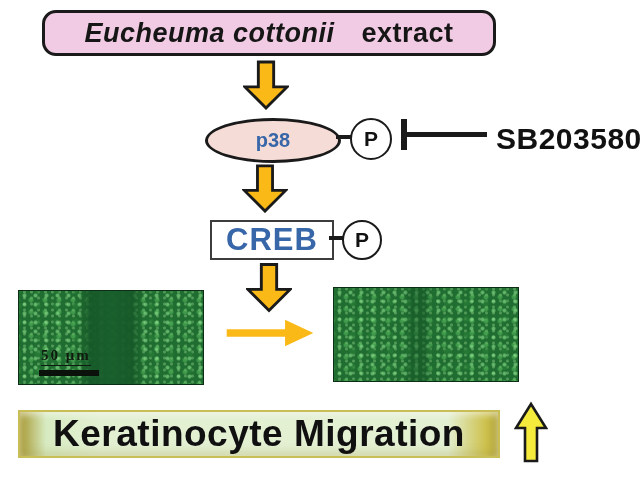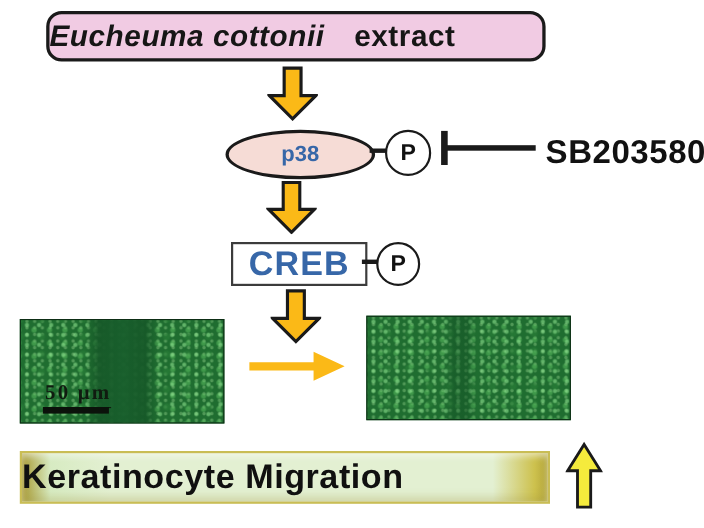--- a/index.html
+++ b/index.html
@@ -5,21 +5,21 @@
   html,body{margin:0;padding:0;background:#fff;}
   .stage{
     position:relative;width:640px;height:480px;background:#fff;overflow:hidden;
     font-family:"Liberation Sans",sans-serif;
   }
   
   .extract-box{
     position:absolute;left:42px;top:10px;width:448px;height:40px;
     background:var(--extract-box-pink,#F1CBE3);
     border:3px solid var(--outline-black,#1A1A1A);border-radius:14px;
-    display:flex;align-items:center;
+    display:flex;align-items:center;justify-content:center;
     font-weight:bold;font-size:27px;color:#161616;letter-spacing:.5px;
   }
   .extract-box .species{font-style:italic;}
   .extract-box .suffix{margin-left:27px;}
   
   .arrow{position:absolute;}
   .arrow-1{left:243px;top:60px;width:46px;height:50px;}
   .arrow-2{left:242px;top:164px;width:46px;height:49px;}
   .arrow-3{left:246px;top:262px;width:46px;height:51px;}
   
@@ -68,35 +68,35 @@
   .gap-left{
     left:32%;width:36%;
     background:linear-gradient(90deg, rgba(23,92,42,0) 0%, rgba(22,88,40,.93) 18%, rgba(24,94,44,.96) 50%, rgba(22,88,40,.93) 82%, rgba(23,92,42,0) 100%);
   }
   .gap-right{
     left:38%;width:16%;opacity:.6;
     background:linear-gradient(90deg, rgba(22,88,40,0) 0%, rgba(20,84,38,.9) 30%, rgba(20,84,38,.9) 70%, rgba(22,88,40,0) 100%);
   }
   .scalebar-label{
     position:absolute;left:22px;top:56px;color:#101b10;font-family:"Liberation Serif",serif;
-    font-size:19px;font-weight:bold;border-bottom:1.5px solid #101b10;padding-bottom:1px;letter-spacing:2px;
+    font-size:15px;font-weight:bold;border-bottom:1.5px solid #101b10;padding-bottom:1px;letter-spacing:2px;
   }
   .scalebar-line{position:absolute;left:20px;top:79px;width:60px;height:6px;background:#0b120b;}
   
   .flow-arrow{left:222px;top:317px;width:96px;height:32px;}
   
   .banner{
     position:absolute;left:18px;top:410px;width:478px;height:44px;
     border:2px solid #c9bd55;
     background:linear-gradient(90deg, var(--banner-edge-olive,#A89A33) 0px, #d7ebc2 26px,
       var(--banner-fill-green,#E3F0D2) 80px, var(--banner-fill-green,#E3F0D2) calc(100% - 50px),
       #cdc14d calc(100% - 12px), #b3a53b 100%);
     box-shadow:inset 0 3px 6px rgba(255,255,255,.55), inset 0 -4px 8px rgba(160,150,60,.3);
-    display:flex;align-items:center;
-    font-weight:bold;font-size:31px;color:#101010;letter-spacing:.5px;
+    display:flex;align-items:center;justify-content:center;
+    font-weight:bold;font-size:37px;color:#101010;letter-spacing:.5px;
   }
   .up-arrow{left:514px;top:401px;width:34px;height:62px;}
 </style>
 </head>
 <body>
 
 <div class="stage">
 
   <div class="extract-box">
     <span class="species">Eucheuma cottonii</span>

